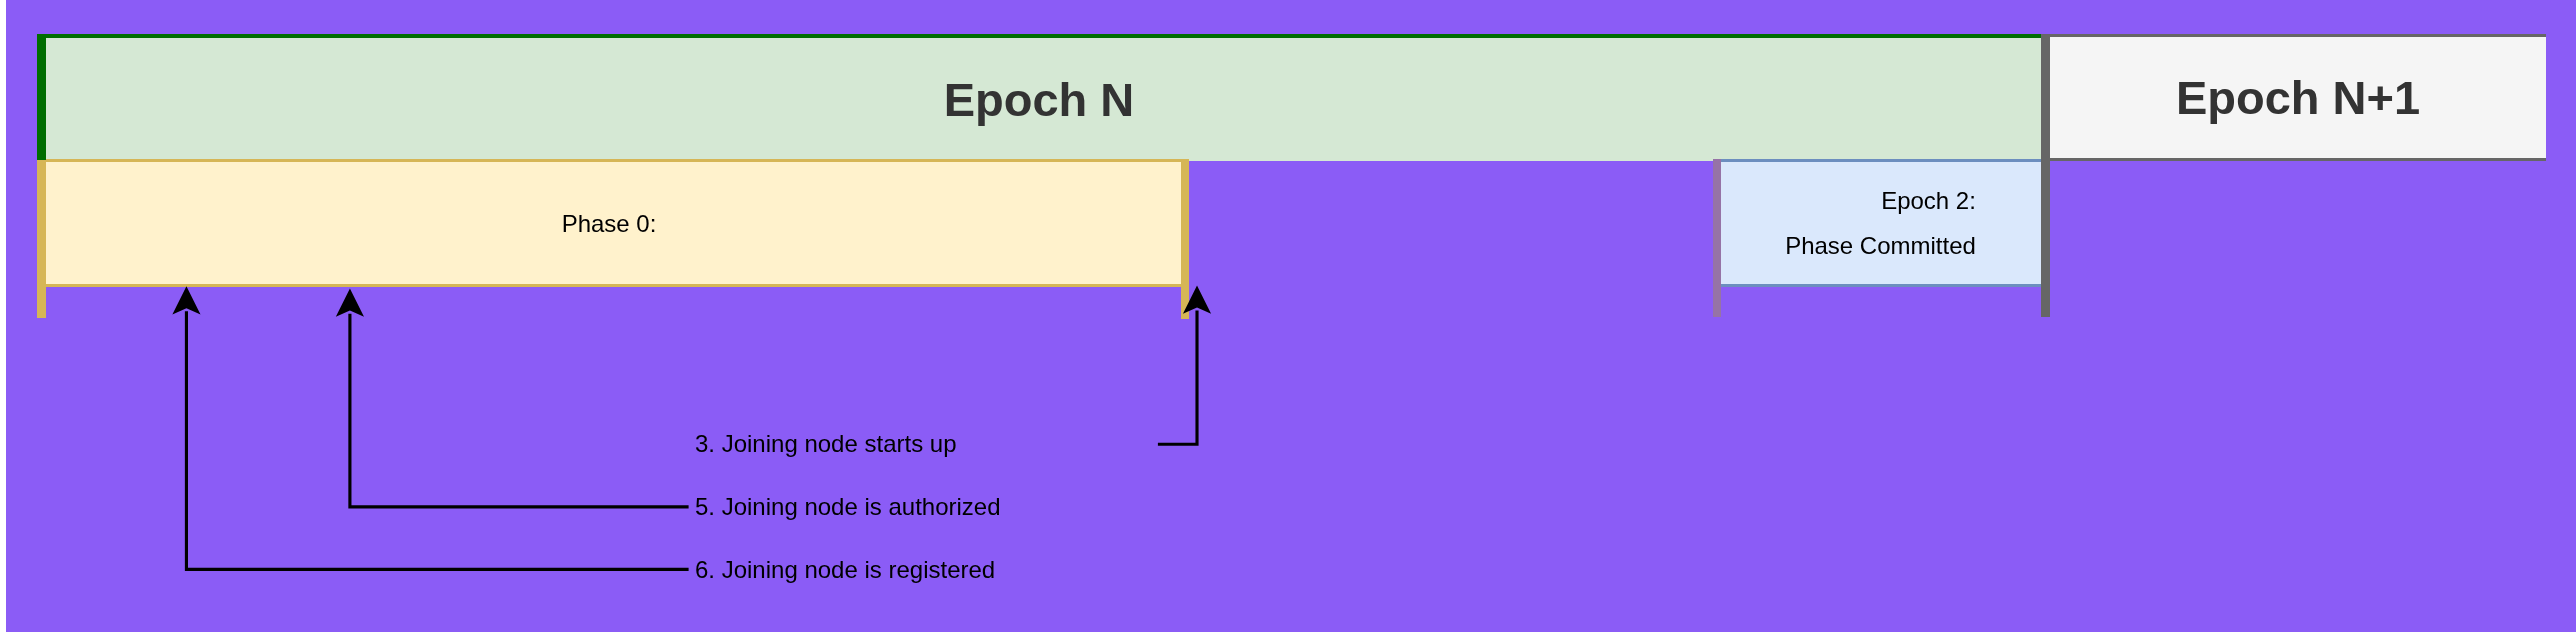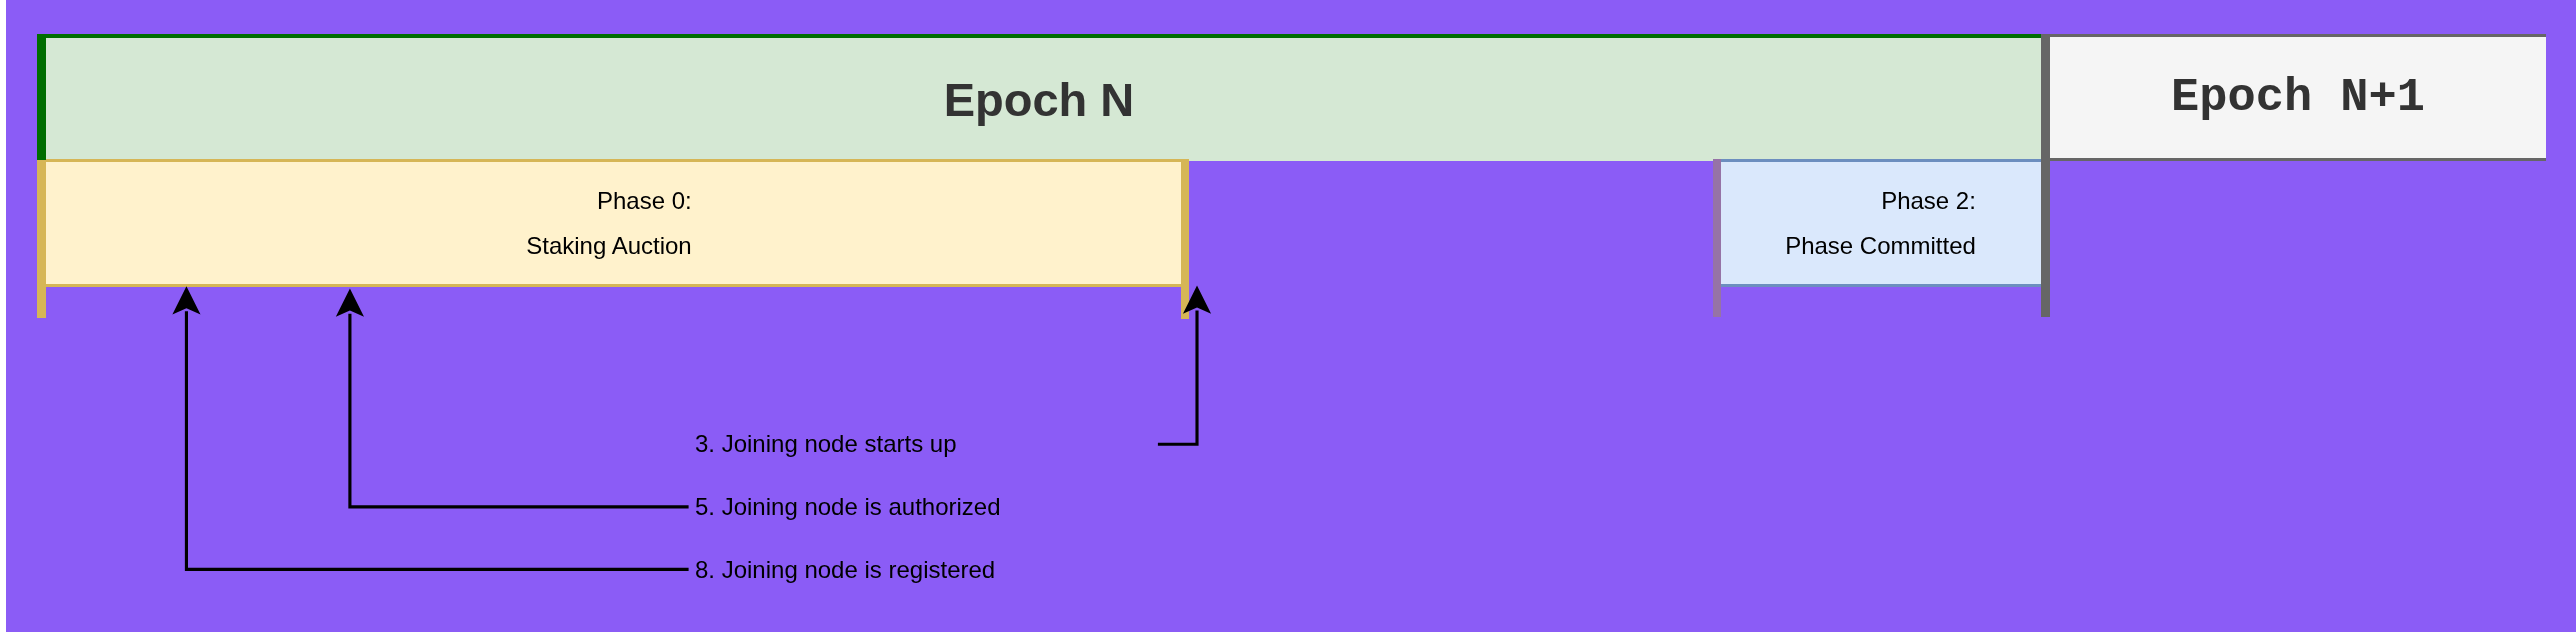--- a/index.html
+++ b/index.html
@@ -18,21 +18,20 @@
   .epoch-n {
     left: 31px; top: 34px; width: 2004px; height: 127px;
     background: #d5e8d4;
     border-top: 4.7px solid #006d00;
   }
   .epoch-n1 {
     left: 2044px; top: 34px; width: 496px; height: 127px;
     background: #f5f5f5;
     border-top: 3.9px solid #666666;
     border-bottom: 3.9px solid #666666;
-    font-family: Liberation Mono, monospace;
   }
   .epoch-label {
     font-size: 47px; font-weight: bold; color: #333333; white-space: nowrap;
   }
 
   
   .phase { top: 159px; height: 128px; flex-direction: column; }
   .phase-0 { left: 31px;   width: 1144px; background: #fff2cc; border-top: 3.9px solid #d6b656; border-bottom: 3.9px solid #d6b656; }
   .phase-1 { left: 1182px; width: 525px;  background: #e1d5e7; border-top: 3.9px solid #9673a6; border-bottom: 3.9px solid #9673a6; }
   .phase-2 { left: 1714px; width: 321px;  background: #dae8fc; border-top: 3.9px solid #6c8ebf; border-bottom: 3.9px solid #6c8ebf; }
@@ -67,28 +66,27 @@
     <span class="epoch-label">Epoch N</span>
   </div>
 
   <div class="box epoch-n1">
     <span class="epoch-label">Epoch N+1</span>
   </div>
 
   <div class="box phase phase-0">
     <div class="phase-label">
       <span>Phase 0:</span><br>
-      <span>Staking Auction</span>
     </div>
   </div>
 
 
   <div class="box phase phase-2">
     <div class="phase-label">
-      <span>Phase 2:</span><br>
+      <span>Epoch 2:</span><br>
       <span>Phase Committed</span>
     </div>
   </div>
 
   <div class="vline vline-epoch-start-green"></div>
   <div class="vline vline-epoch-start-yellow"></div>
   <div class="vline vline-phase01"></div>
   <div class="vline vline-phase12"></div>
   <div class="vline vline-epoch-boundary"></div>
 
@@ -105,16 +103,16 @@
     </g>
 
     <g>
       <path d="M1472,568 L1522,568 L1522,397" fill="none" stroke="#000000" stroke-width="4"></path>
       <path d="M1522,365 L1504,401 L1522,393 L1540,401 Z" fill="#000000" stroke="none"></path>
     </g>
   </svg>
 
   <div class="annotation annotation-3">3. Joining node starts up</div>
   <div class="annotation annotation-2">5. Joining node is authorized</div>
-  <div class="annotation annotation-1">8. Joining node is registered</div>
+  <div class="annotation annotation-1">6. Joining node is registered</div>
 
 </div>
 
 
 </body></html>

